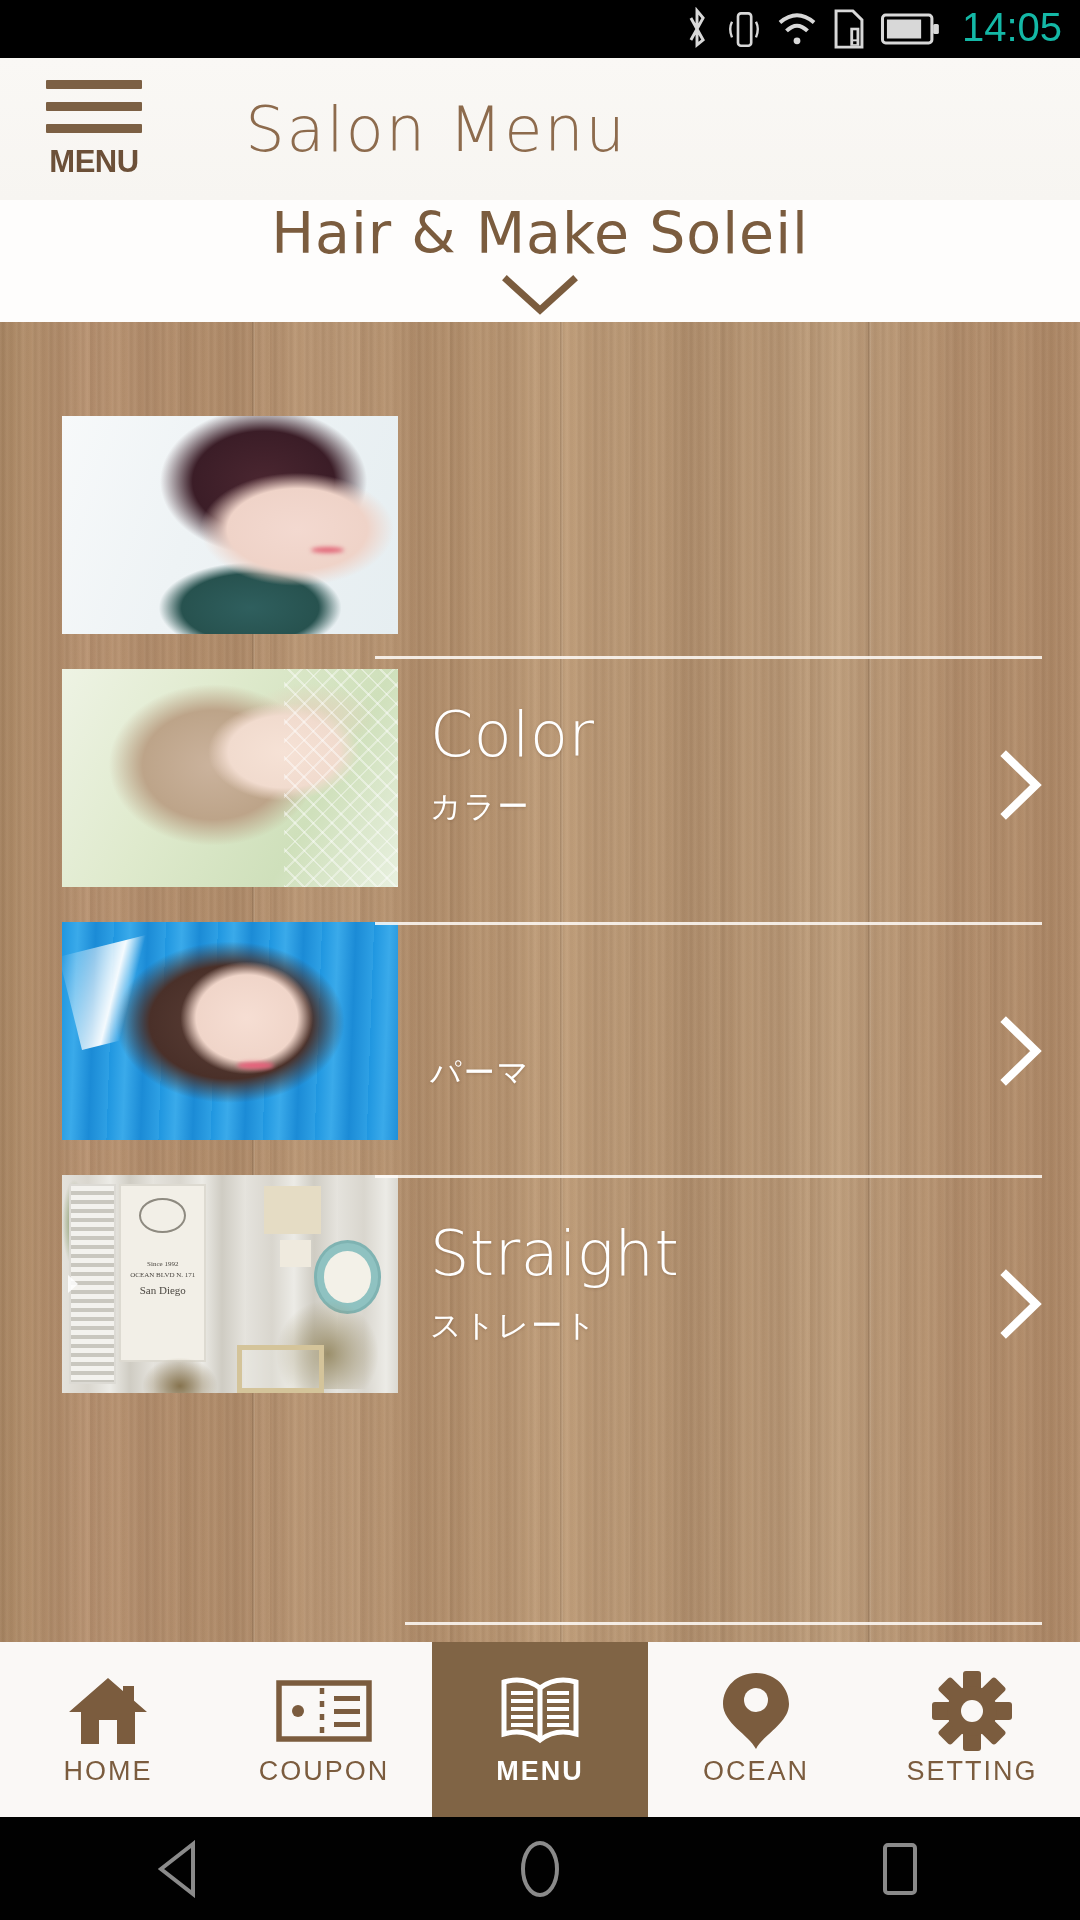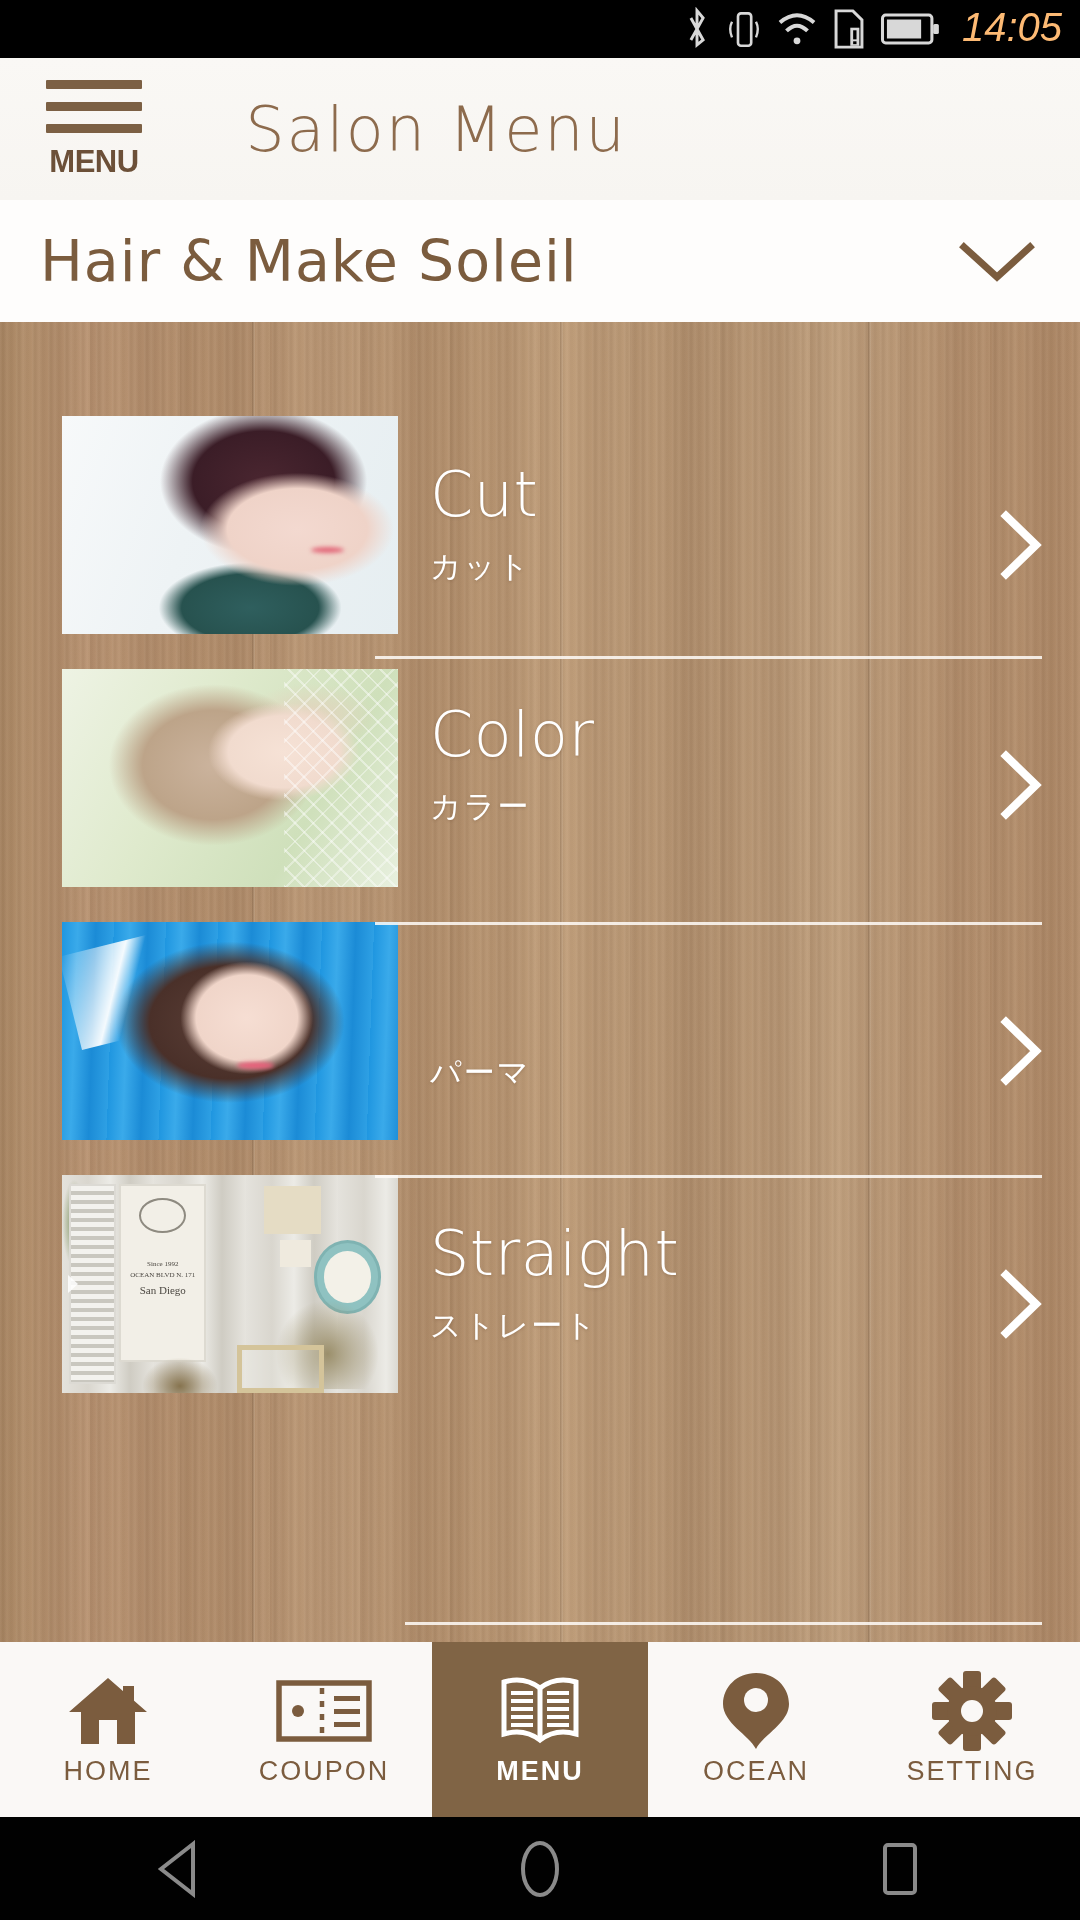--- a/index.html
+++ b/index.html
@@ -11,23 +11,23 @@
   #screen { position:relative; width:1080px; height:1920px; background:#000; }
 
   
   .statusbar {
     position:absolute; left:0; top:0; width:1080px; height:58px;
     background:#000; display:flex; align-items:center;
     justify-content:flex-end; padding-right:18px; gap:14px;
   }
   .statusbar .sicon { display:flex; align-items:center; }
   .status-time {
-    color:#fdba74; font-size:40px; letter-spacing:0px;
+    color:#14b8a6; font-size:40px; letter-spacing:0px;
     font-family:"Liberation Sans", sans-serif; line-height:1;
-    margin-left:6px; padding-bottom:4px;font-style:italic;
+    margin-left:6px; padding-bottom:4px;
   }
 
   
   .appbar {
     position:absolute; left:0; top:58px; width:1080px; height:142px;
     background:linear-gradient(180deg,#faf8f5 0%, #f7f5f1 100%);
     box-shadow:0 3px 7px rgba(0,0,0,0.16);
   }
   .hamburger {
     position:absolute; left:46px; top:22px; width:96px; height:100px;
@@ -46,21 +46,21 @@
     position:absolute; left:0; top:0; width:872px; height:142px;
     display:flex; align-items:center; justify-content:center;
     font-size:62px; color:#8d6b4d; letter-spacing:2px;
     font-family:"DejaVu Sans", sans-serif; font-weight:300;
   }
 
   
   .salonbar {
     position:absolute; left:0; top:200px; width:1080px; height:122px;
     background:#fefdfc; display:flex; align-items:center;
-    padding:0 40px; cursor:pointer;
+    padding:0 40px; cursor:pointer;flex-direction:column;
   }
   .salon-name {
     flex:1; font-size:57px; color:#7b5c3e; letter-spacing:1px;
     font-family:"DejaVu Sans", sans-serif; font-weight:400;
   }
   .chev-down { width:86px; height:56px; flex:0 0 auto; }
 
   
   .content {
     position:absolute; left:0; top:322px; width:1080px; height:1320px;
@@ -348,31 +348,20 @@
         <div class="thumb-arrow">
           <svg width="16" height="22" viewBox="0 0 16 22">
               <path d="M3 2 L13 11 L3 20 Z" fill="#ffffff"></path>
             </svg>
         </div>
       </div>
     </div>
 
     <div class="menulist">
 
-      <div class="menu-row mr-0">
-        <div class="mr-inner">
-          <div class="menu-en">Cut</div>
-          <div class="menu-jp">カット</div>
-        </div>
-        <span class="menu-chev">
-          <svg width="56" height="74" viewBox="0 0 56 74">
-              <path d="M14 8 L44 37 L14 66" fill="none" stroke="#ffffff" stroke-width="8" stroke-linecap="square"></path>
-            </svg>
-        </span>
-      </div>
 
       <div class="menu-row mr-1">
         <div class="menu-divider"></div>
         <div class="mr-inner">
           <div class="menu-en">Color</div>
           <div class="menu-jp">カラー</div>
         </div>
         <span class="menu-chev">
           <svg width="56" height="74" viewBox="0 0 56 74">
               <path d="M14 8 L44 37 L14 66" fill="none" stroke="#ffffff" stroke-width="8" stroke-linecap="square"></path>

